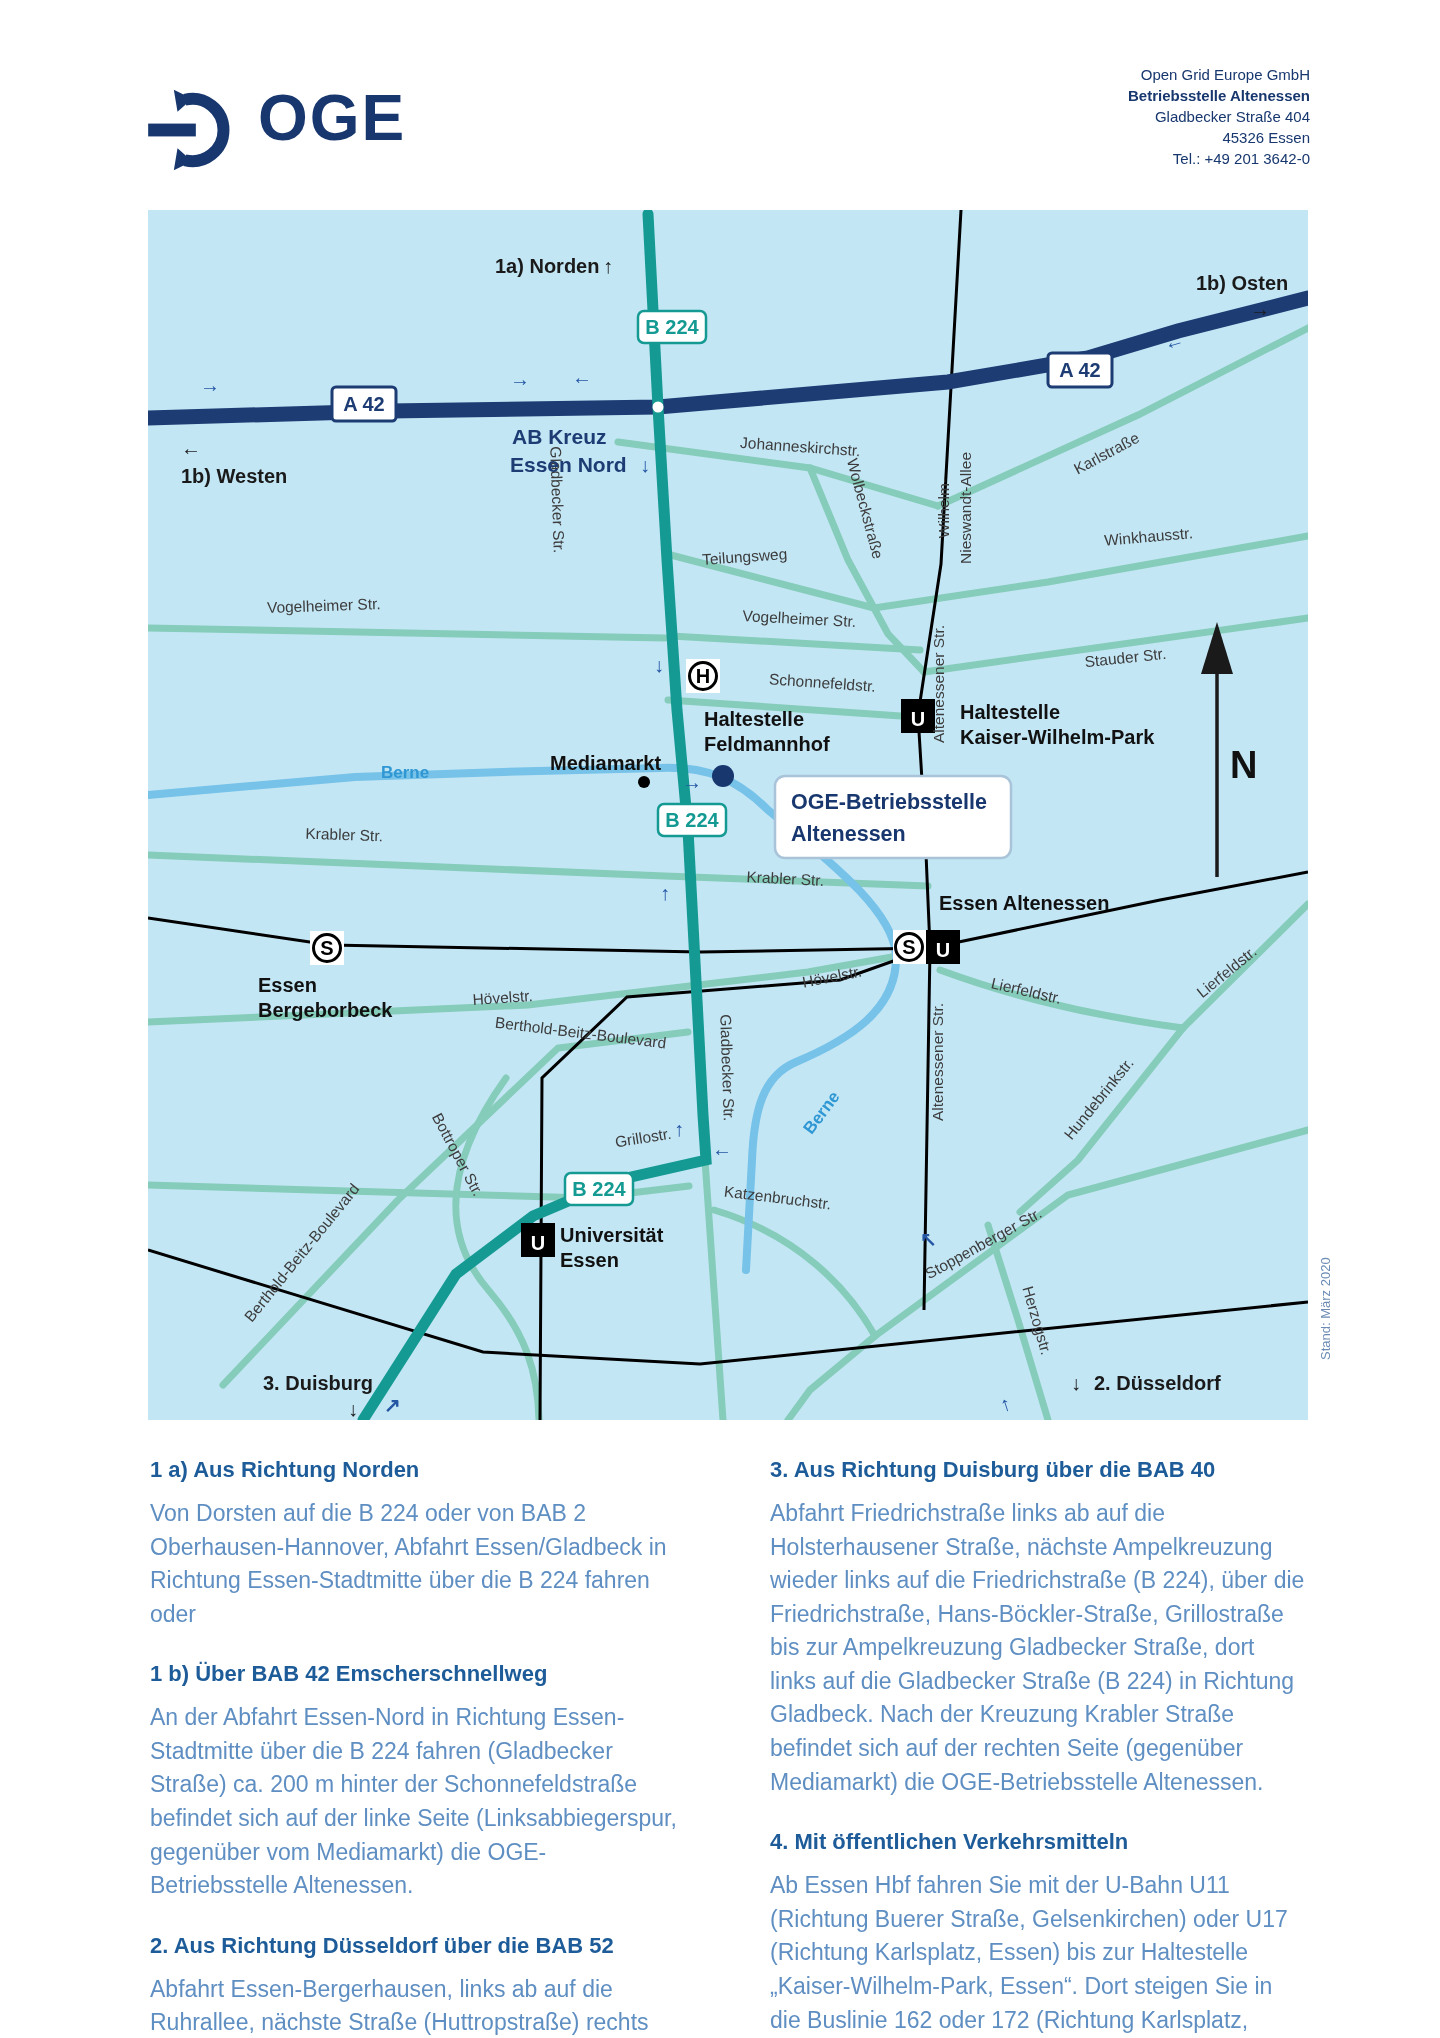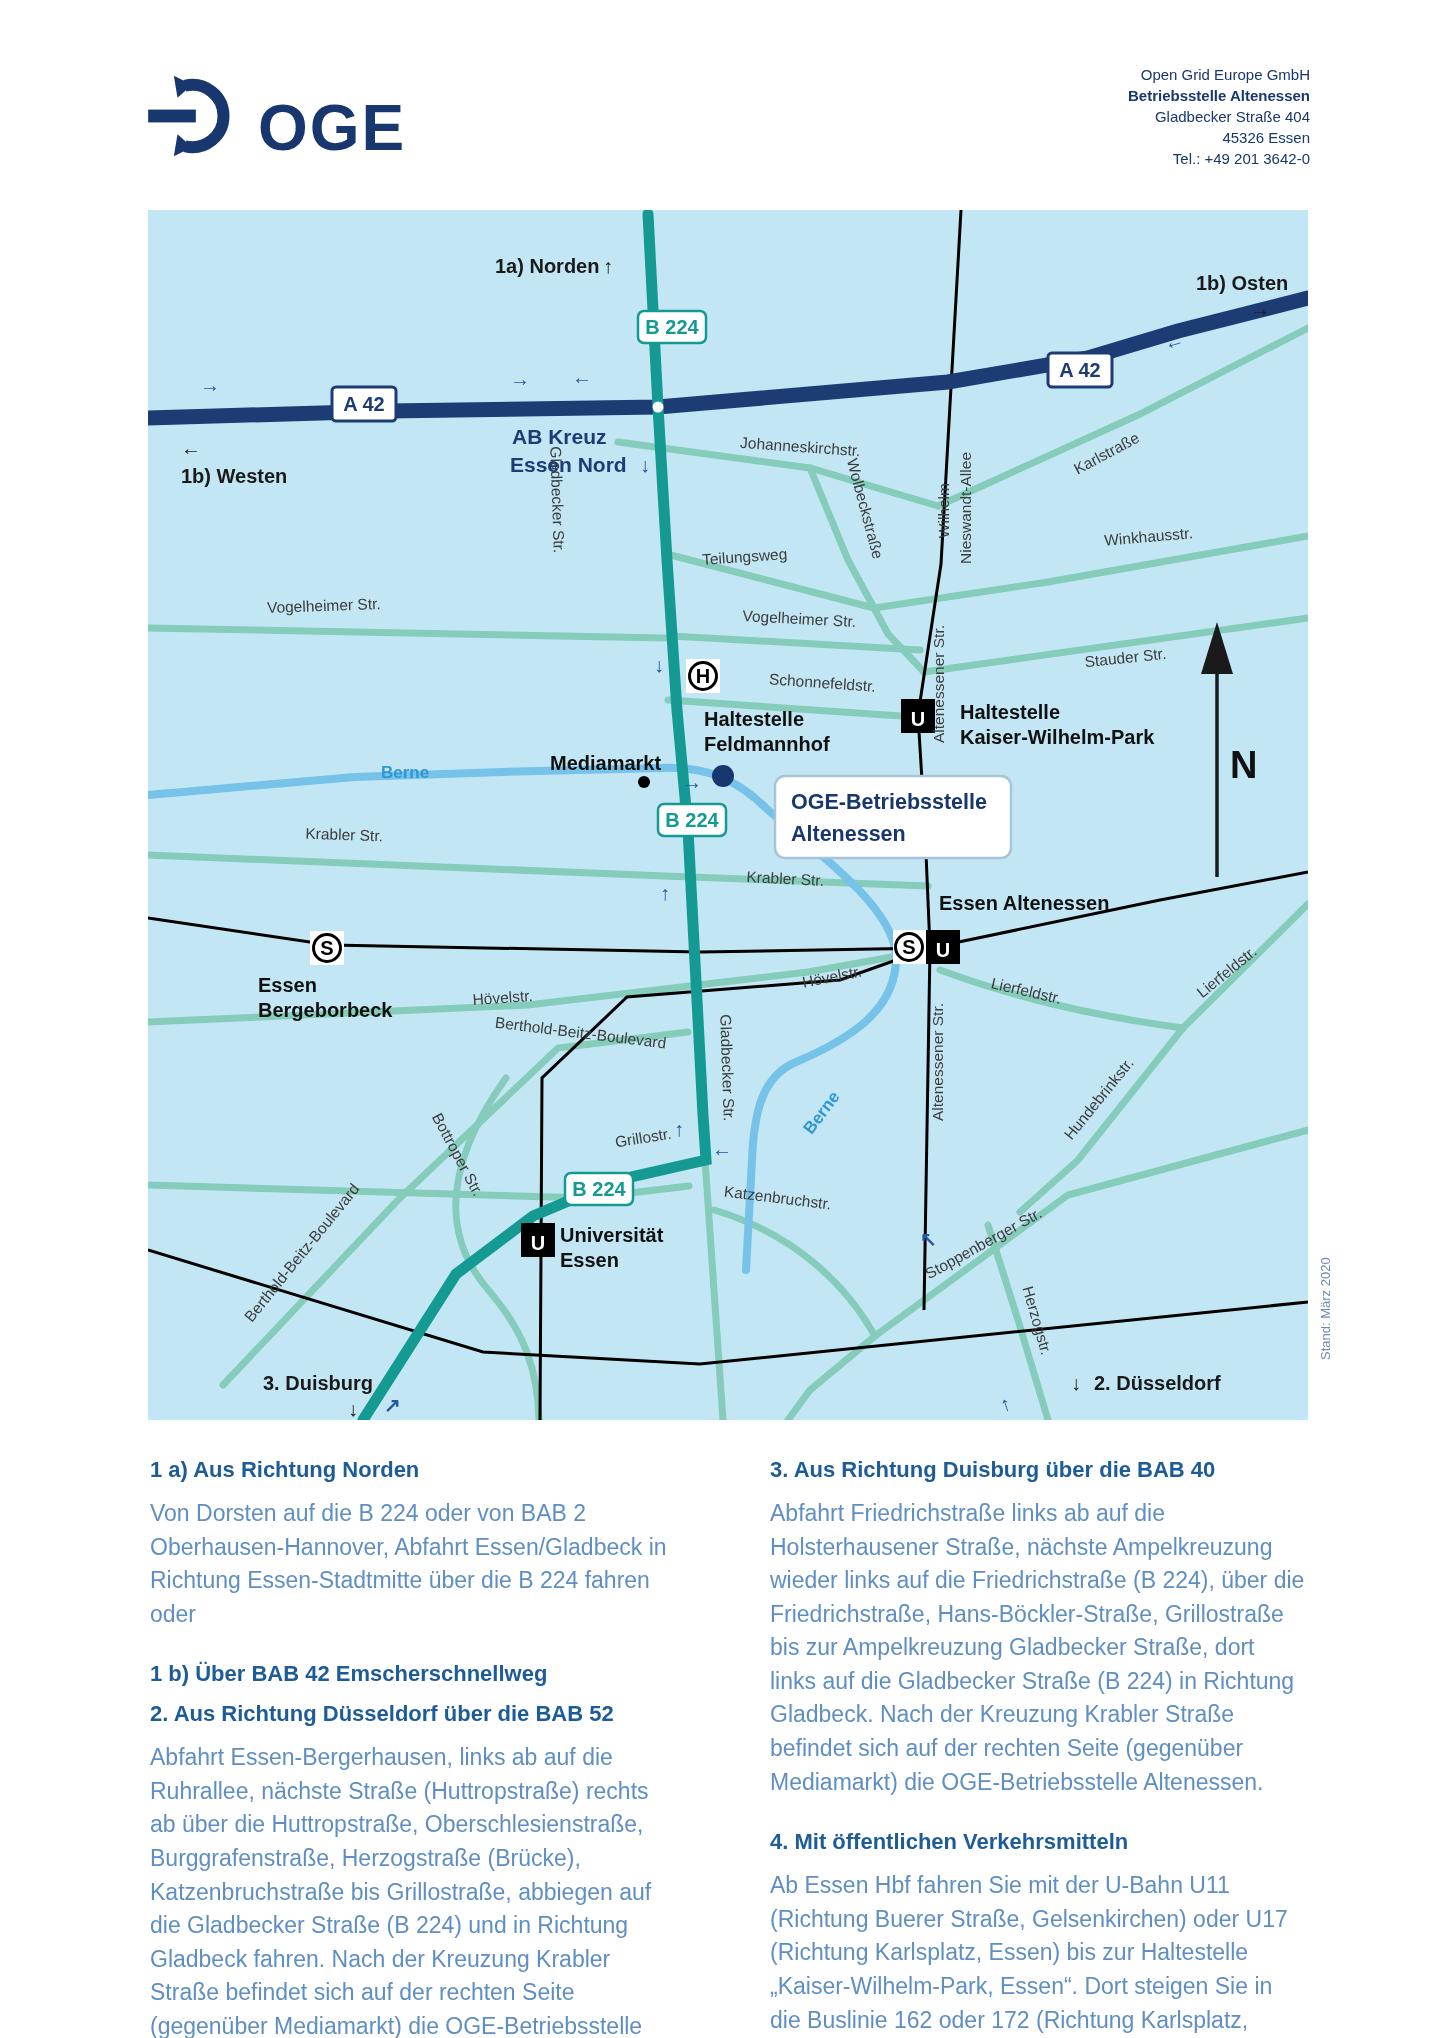--- a/index.html
+++ b/index.html
@@ -1,18 +1,18 @@
 <!DOCTYPE html>
 <html><head>
 <meta charset="utf-8">
 <style>
   html,body{margin:0;padding:0;background:#fff;}
   .page{position:relative;width:1440px;height:2038px;background:#fff;font-family:"Liberation Sans",sans-serif;overflow:hidden;}
   
-  .logo{position:absolute;left:148px;top:72px;display:flex;align-items:flex-end;gap:18px;}
+  .logo{position:absolute;left:148px;top:86px;display:flex;align-items:flex-start;gap:18px;}
   .logo-text{font-size:64px;font-weight:bold;color:#17376e;letter-spacing:2px;line-height:1;}
   .address{position:absolute;right:130px;top:64px;text-align:right;color:#17376e;font-size:15px;line-height:21px;}
   .address .b{font-weight:bold;}
   
   svg.map{position:absolute;left:148px;top:210px;background:#c3e6f5;}
   svg.map text{font-family:"Liberation Sans",sans-serif;}
   .street{font-size:15.5px;fill:#3c3c3c;font-weight:500;}
   .station{font-size:20px;font-weight:bold;fill:#111;}
   .dir{font-size:20px;font-weight:600;fill:#1a1a1a;}
   .navtxt{font-size:21px;font-weight:bold;fill:#1d3c74;}
@@ -238,20 +238,21 @@
       <text x="1082" y="568" font-size="38" font-weight="bold" fill="#111">N</text>
     </g>
   </svg>
 
   <div class="stand">Stand: März 2020</div>
 
   <div class="cols col col-left">
     <h3>1 a) Aus Richtung Norden</h3>
     <p>Von Dorsten auf die B 224 oder von BAB 2 Oberhausen-Hannover, Abfahrt Essen/Gladbeck in Richtung Essen-Stadtmitte über die B 224 fahren oder</p>
     <h3>1 b) Über BAB 42 Emscherschnellweg</h3>
+    <p>An der Abfahrt Essen-Nord in Richtung Essen-Stadtmitte über die B 224 fahren (Gladbecker Straße) ca. 200 m hinter der Schonnefeldstraße befindet sich auf der linke Seite (Linksabbiegerspur, gegenüber vom Mediamarkt) die OGE-Betriebsstelle Altenessen.</p>
     <h3>2. Aus Richtung Düsseldorf über die BAB 52</h3>
     <p>Abfahrt Essen-Bergerhausen, links ab auf die Ruhrallee, nächste Straße (Huttropstraße) rechts ab über die Huttropstraße, Oberschlesienstraße, Burggrafenstraße, Herzogstraße (Brücke), Katzenbruchstraße bis Grillostraße, abbiegen auf die Gladbecker Straße (B 224) und in Richtung Gladbeck fahren. Nach der Kreuzung Krabler Straße befindet sich auf der rechten Seite (gegenüber Mediamarkt) die OGE-Betriebsstelle Altenessen.</p>
   </div>
   <div class="cols col col-right">
     <h3>3. Aus Richtung Duisburg über die BAB 40</h3>
     <p>Abfahrt Friedrichstraße links ab auf die Holsterhausener Straße, nächste Ampelkreuzung wieder links auf die Friedrichstraße (B 224), über die Friedrichstraße, Hans-Böckler-Straße, Grillostraße bis zur Ampelkreuzung Gladbecker Straße, dort links auf die Gladbecker Straße (B 224) in Richtung Gladbeck. Nach der Kreuzung Krabler Straße befindet sich auf der rechten Seite (gegenüber Mediamarkt) die OGE-Betriebsstelle Altenessen.</p>
     <h3>4. Mit öffentlichen Verkehrsmitteln</h3>
     <p>Ab Essen Hbf fahren Sie mit der U-Bahn U11 (Richtung Buerer Straße, Gelsenkirchen) oder U17 (Richtung Karlsplatz, Essen) bis zur Haltestelle „Kaiser-Wilhelm-Park, Essen“. Dort steigen Sie in die Buslinie 162 oder 172 (Richtung Karlsplatz, Essen) ein und fahren bis zur Haltestelle „Feldmannhof, Essen“. Von dort aus laufen Sie ca. 3 Minuten bis zur OGE-Betriebsstelle Altenessen.</p>
   </div>
 

